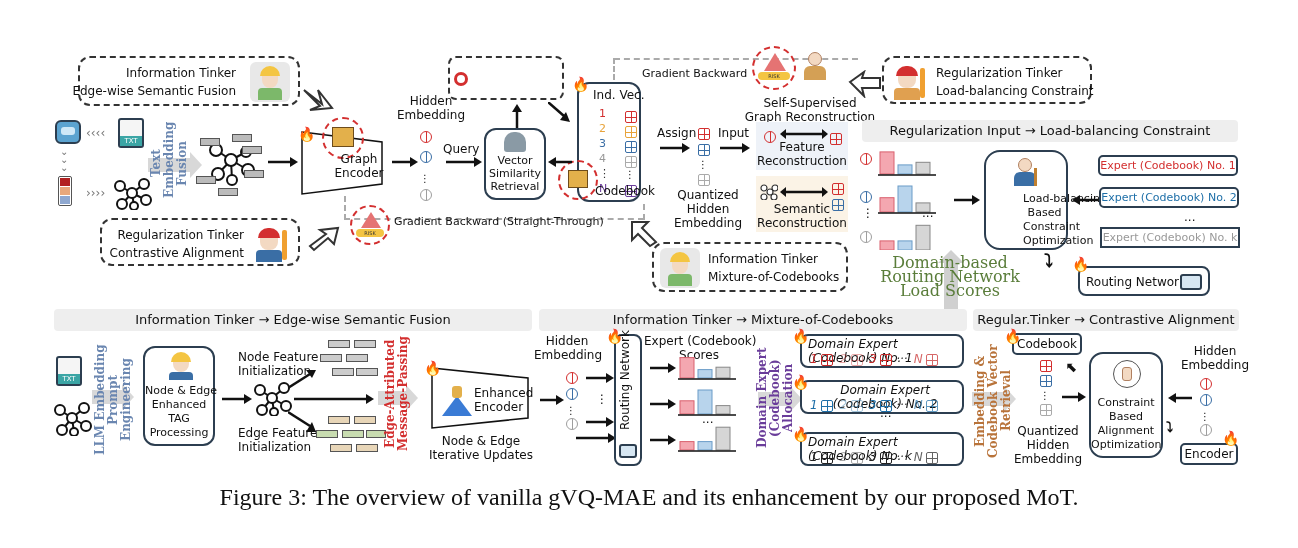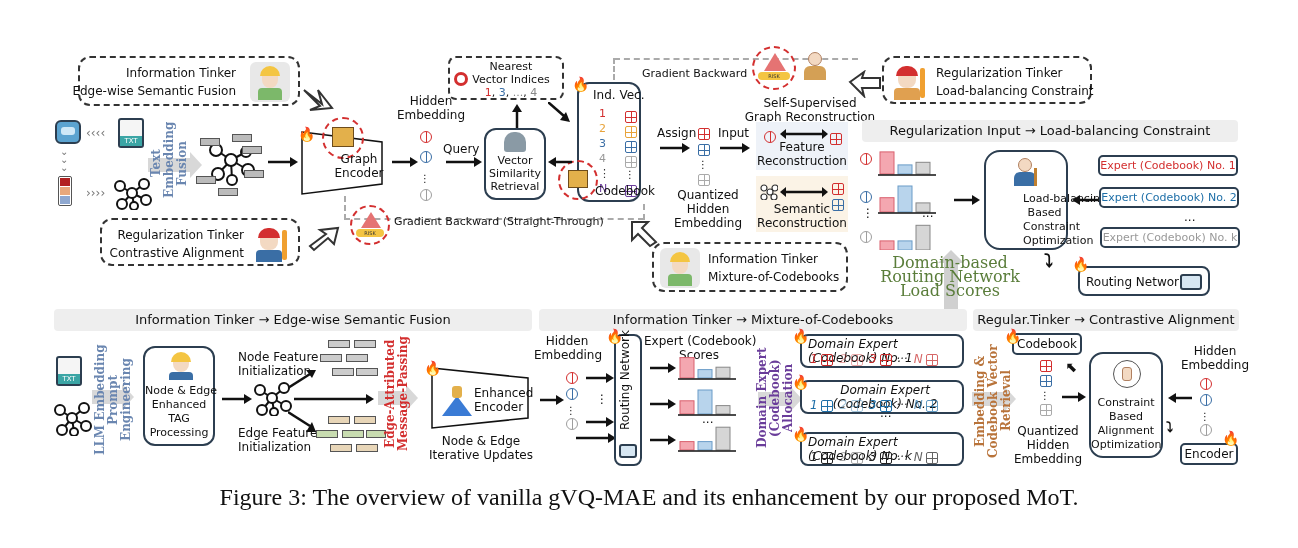--- a/index.html
+++ b/index.html
@@ -136,27 +136,20 @@
     <div>Similarity</div>
     <div>Retrieval</div>
   </div>
 </div>
 <svg class="abs" style="left:511px;top:104px;" width="12" height="24">
     <line x1="6" y1="24" x2="6" y2="8" stroke="#111" stroke-width="2.5"></line>
     <path d="M1 8 L6 0 L11 8 Z" fill="#111"></path>
   </svg>
 
 <div class="abs dash" style="left:448px;top:56px;width:116px;height:44px;border-radius:8px;">
-  <div class="abs t tc" style="left:10px;right:0;top:2px;font-size:11px;line-height:13px;">
-    <div>Nearest</div>
-    <div>Vector Indices</div>
-    <div>
-      <span style="color:#d32f2f;">1</span>, <span style="color:#3a6ea5;">3</span>, <span style="color:#888;">...</span>, <span style="color:#888;">4</span>
-    </div>
-  </div>
   <div class="abs" style="left:4px;top:14px;width:14px;height:14px;border-radius:50%;border:3px solid #d32f2f;background:#fff;"></div>
 </div>
 <svg class="abs" style="left:548px;top:102px;" width="22" height="20">
     <line x1="0" y1="0" x2="16" y2="14" stroke="#111" stroke-width="2.5"></line>
     <path d="M12 18 L22 20 L18 10 Z" fill="#111"></path>
   </svg>
 
 <div class="abs solid" style="left:577px;top:82px;width:64px;height:120px;">
   <div class="abs t" style="left:14px;top:4px;">Ind. Vec.</div>
   <div class="abs" style="left:20px;top:22px;font-size:11px;line-height:15px;">
@@ -362,21 +355,21 @@
     <line x1="8" y1="6" x2="26" y2="6" stroke="#111" stroke-width="2.5"></line>
   </svg>
 
 <div class="abs solid" style="left:1098px;top:155px;width:140px;height:21px;border-radius:5px;">
   <div class="t tc" style="color:#d32f2f;font-size:11px;line-height:17px;">Expert (Codebook) No. 1</div>
 </div>
 <div class="abs solid" style="left:1099px;top:187px;width:140px;height:21px;border-radius:5px;">
   <div class="t tc" style="color:#1e6fa8;font-size:11px;line-height:17px;">Expert (Codebook) No. 2</div>
 </div>
 <div class="abs t" style="left:1184px;top:210px;">...</div>
-<div class="abs solid" style="left:1100px;top:227px;width:140px;height:21px;border-radius:5px;">
+<div class="abs solid" style="left:1100px;top:227px;width:140px;height:21px;border-radius:0;">
   <div class="t tc" style="color:#999;font-size:11px;line-height:17px;">Expert (Codebook) No. k</div>
 </div>
 
 <div class="abs t" style="left:1044px;top:254px;font-size:18px;font-weight:bold;">⤵</div>
 <div class="abs solid" style="left:1078px;top:266px;width:132px;height:30px;border-radius:8px;">
   <div class="abs t" style="left:6px;top:7px;">Routing Network</div>
   <div class="abs" style="right:6px;top:6px;width:22px;height:16px;border:2px solid #2c3e50;border-radius:3px;background:#d6e6f2;"></div>
 </div>
 <div class="abs fire" style="left:1072px;top:256px;">🔥</div>
 

